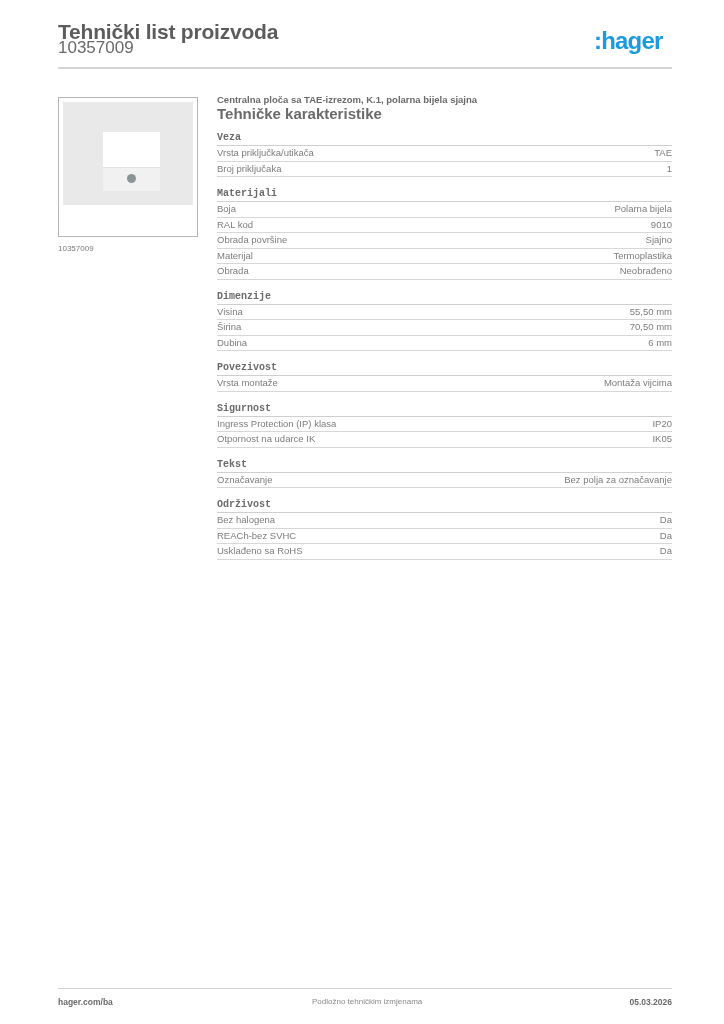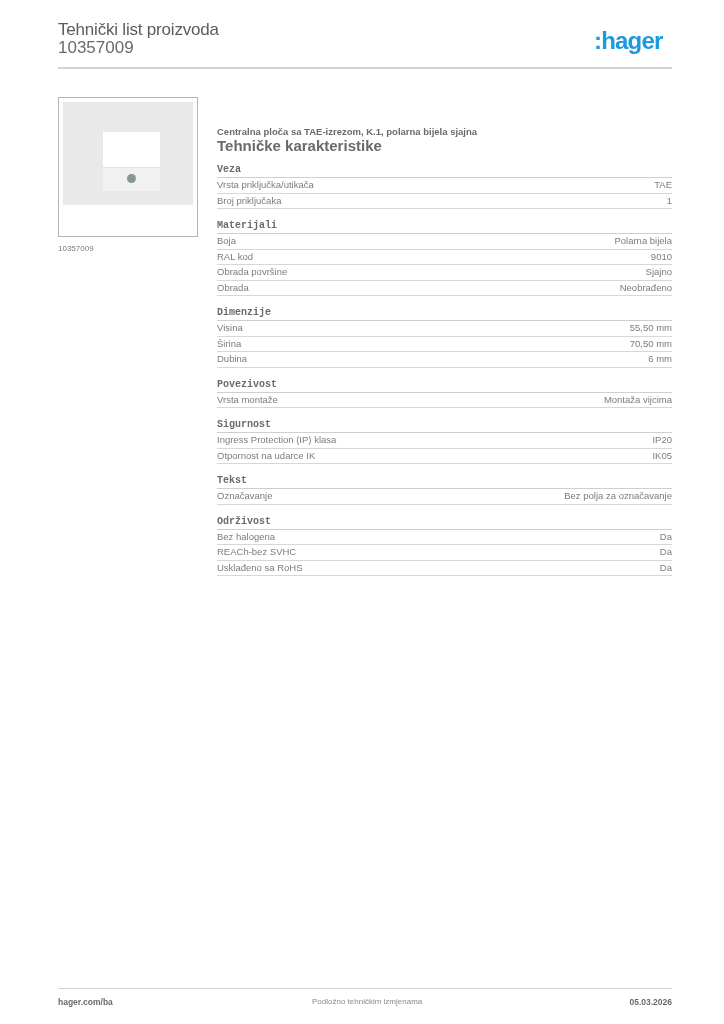--- a/index.html
+++ b/index.html
@@ -2,21 +2,21 @@
 <html><head>
   <meta charset="utf-8">
   <style>
     html, body { margin: 0; padding: 0; background: #ffffff; }
     body {
       width: 724px; height: 1024px; position: relative; overflow: hidden;
       font-family: "Liberation Sans", sans-serif; color: #6e6e6e;
     }
     .header-title {
       position: absolute; left: 58px; top: 20px;
-      font-size: 17px; font-weight: normal; color: #5c5c5c; letter-spacing: -0.2px;
+      font-size: 21px; font-weight: bold; color: #5c5c5c; letter-spacing: -0.2px;
     }
     .header-code {
       position: absolute; left: 58px; top: 38px;
       font-size: 17px; color: #6a6a6a;
     }
     .logo {
       position: absolute; left: 594px; top: 27px;
       font-size: 24px; font-weight: bold; color: #1b9ae0; letter-spacing: -0.8px;
     }
     .header-rule {
@@ -40,21 +40,21 @@
       position: absolute; left: 24px; top: 6px; width: 9px; height: 9px; border-radius: 50%;
       background: #8a9396;
     }
     .image-caption {
       position: absolute; left: 58px; top: 244px; font-size: 8px; color: #7a7a7a;
     }
     .content {
       position: absolute; left: 217px; top: 93px; width: 455px;
     }
     .product-desc {
-      font-size: 9.5px; font-weight: bold; color: #6a6a6a; height: 14px; line-height: 14px; margin-top: 32px;
+      font-size: 9.5px; font-weight: bold; color: #6a6a6a; height: 14px; line-height: 14px;
     }
     .tech-title {
       font-size: 15px; font-weight: bold; color: #6a6a6a; height: 14px; line-height: 14px;
     }
     .section { margin-top: 10px; }
     .section.gap-lg { margin-top: 23px; }
     .section-title {
       font-size: 10px; font-weight: bold; color: #6a6a6a; height: 14px; line-height: 14px;
       border-bottom: 1.5px solid #cfcfcf;
       font-family: Liberation Mono, monospace;
@@ -118,20 +118,24 @@
       </div>
     <div class="row">
         <span>RAL kod</span>
         <span>9010</span>
       </div>
     <div class="row">
         <span>Obrada površine</span>
         <span>Sjajno</span>
       </div>
     <div class="row">
+        <span>Materijal</span>
+        <span>Termoplastika</span>
+      </div>
+    <div class="row">
         <span>Obrada</span>
         <span>Neobrađeno</span>
       </div>
   </div>
 
   <div class="section">
     <div class="section-title">Dimenzije</div>
     <div class="row">
         <span>Visina</span>
         <span>55,50 mm</span>

